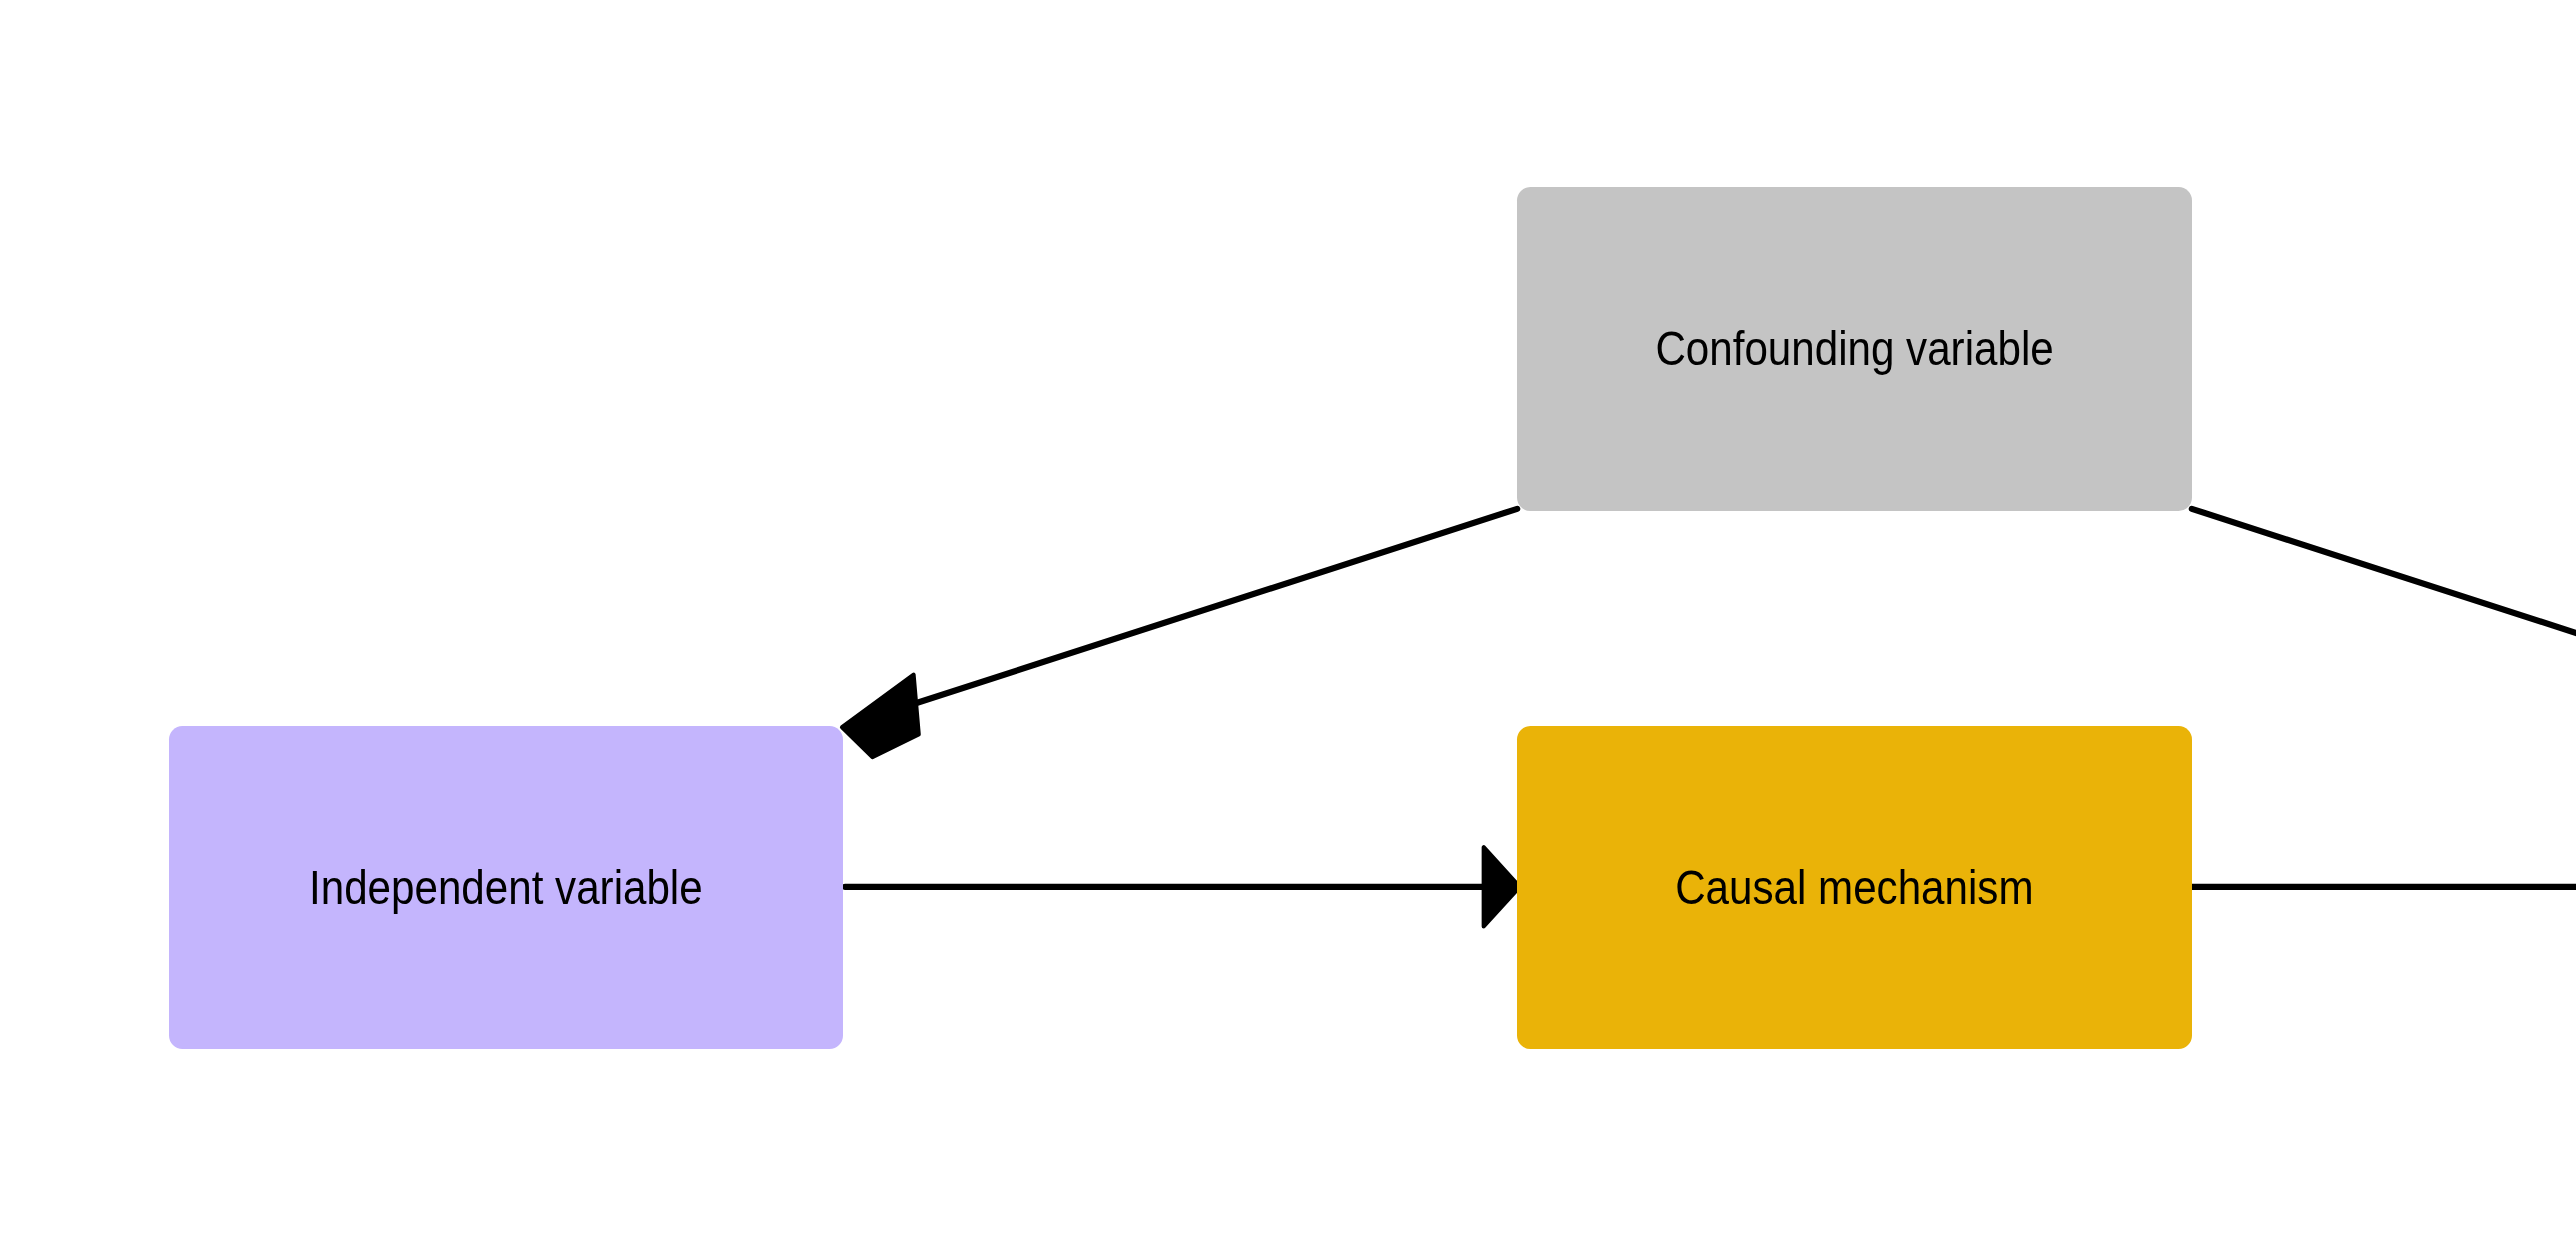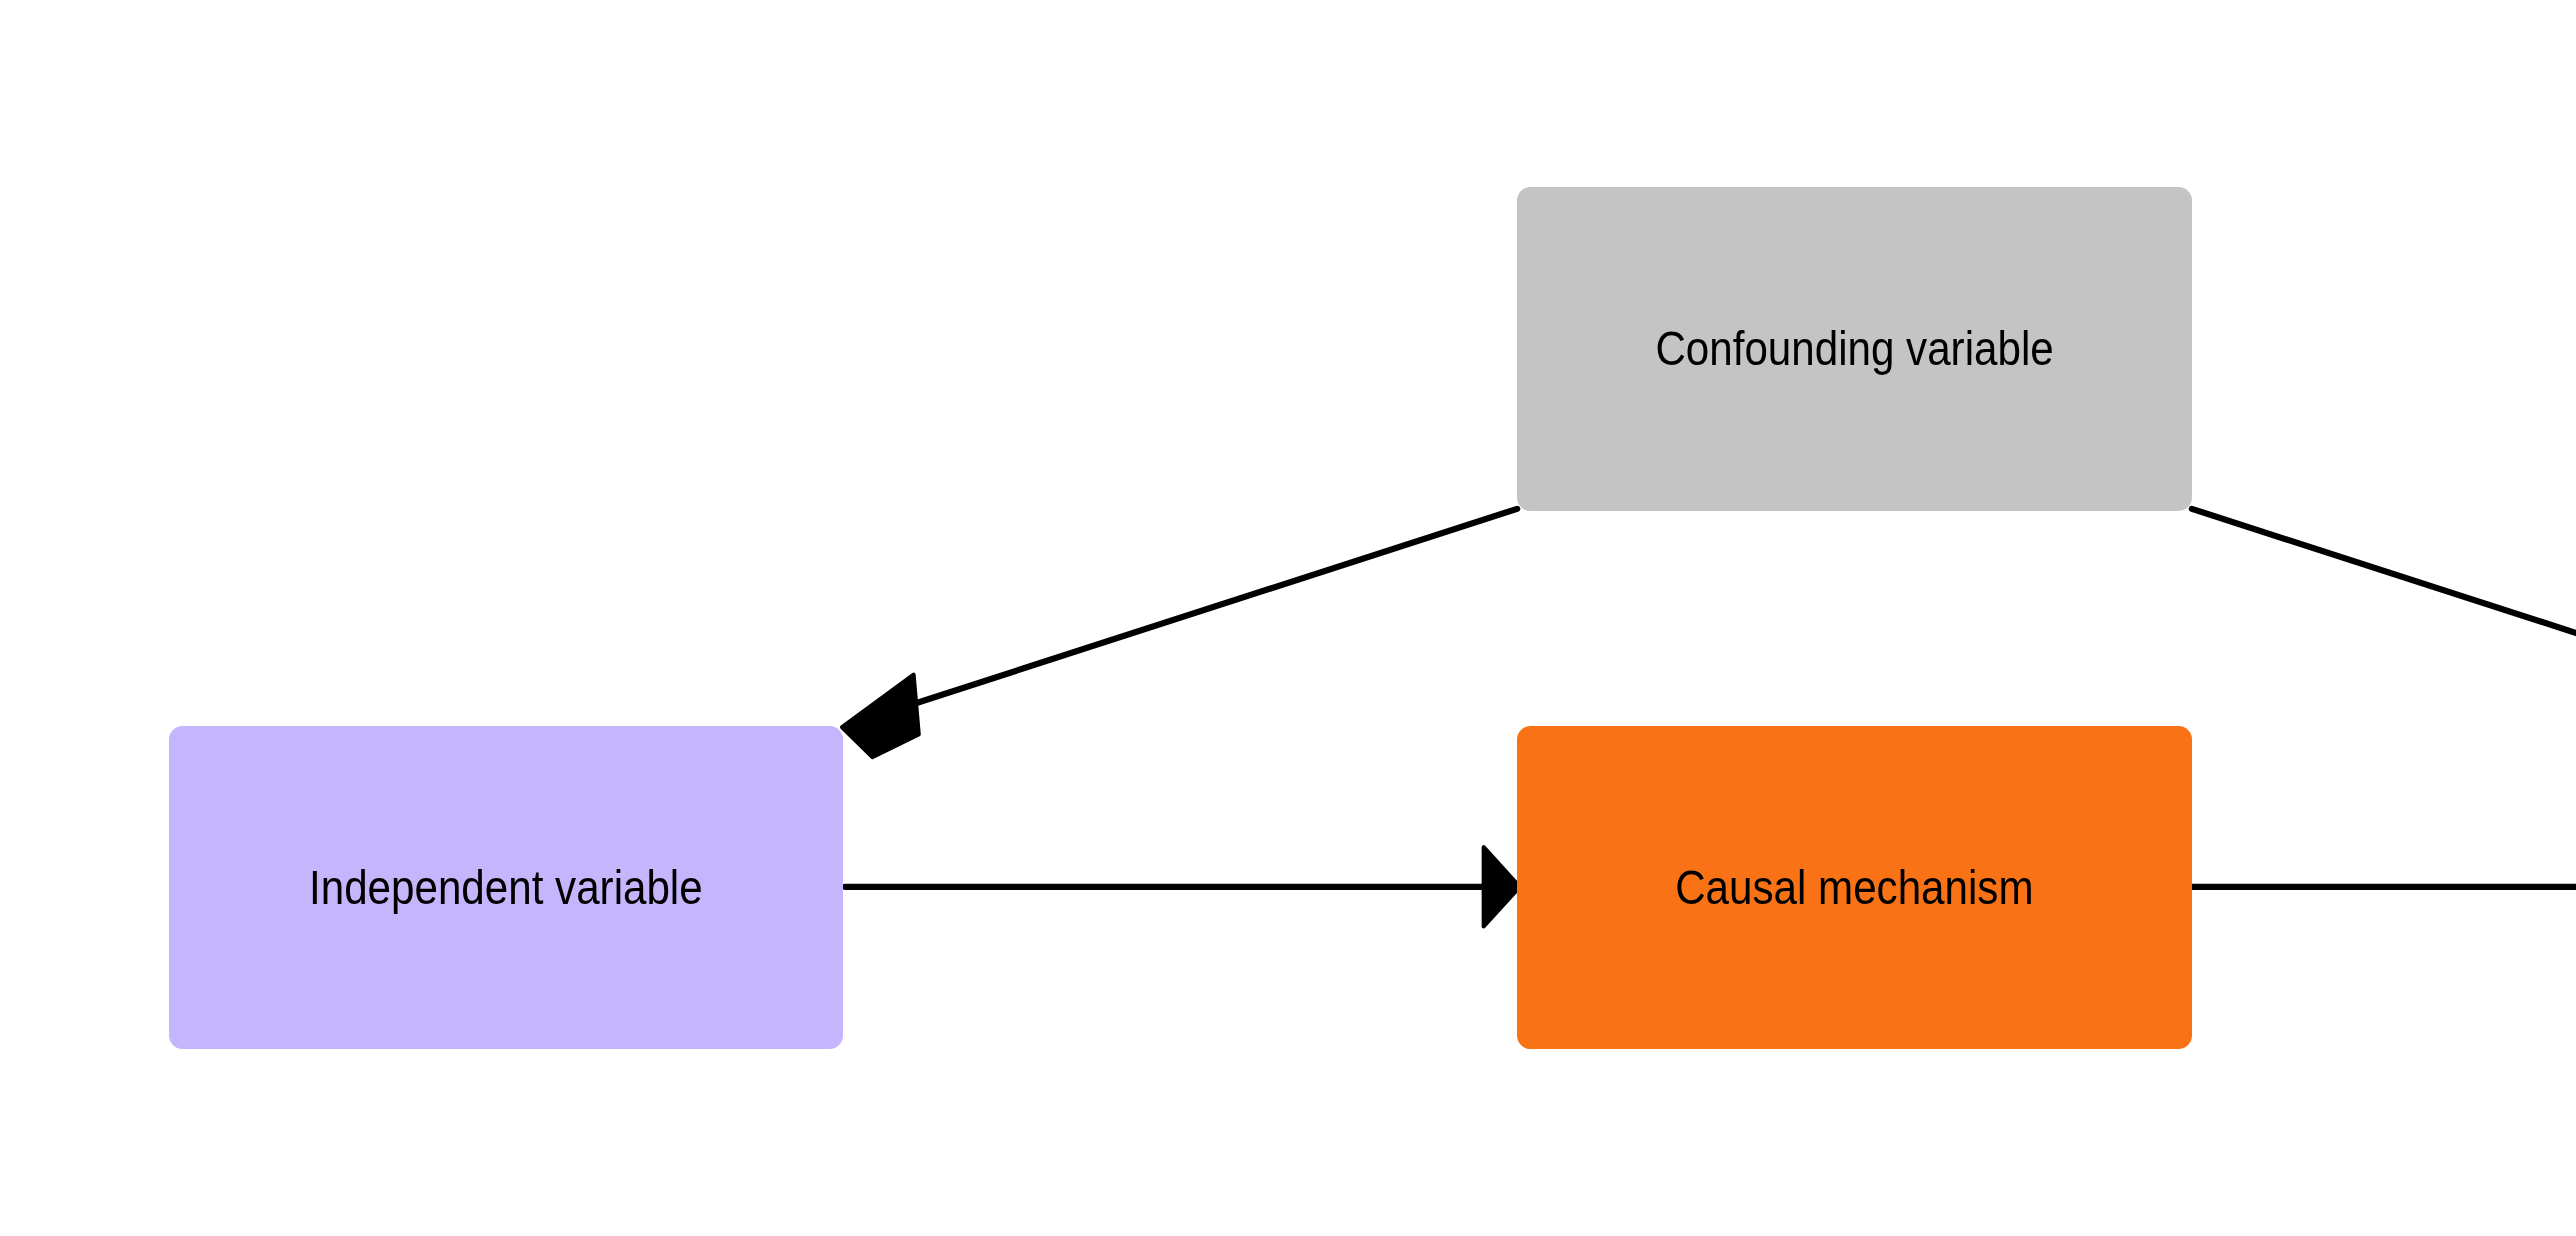--- a/index.html
+++ b/index.html
@@ -47,21 +47,21 @@
   #node-confounding {
     left: 1517px;  top: 187px;  width: 675px;  height: 324px;
     background: #c4c4c4;
   }
   #node-independent {
     left: 169px;   top: 726px; width: 674px; height: 323px;
     background: #c4b5fd;
   }
   #node-causal {
     left: 1517px;  top: 726px; width: 675px; height: 323px;
-    background: #f97316;
+    background: #eab308;
   }
 </style>
 </head>
 <body>
 
 <div id="canvas">
 
   <svg id="edge-layer" viewBox="0 0 7200 2400" xmlns="http://www.w3.org/2000/svg">
 
     <g>

